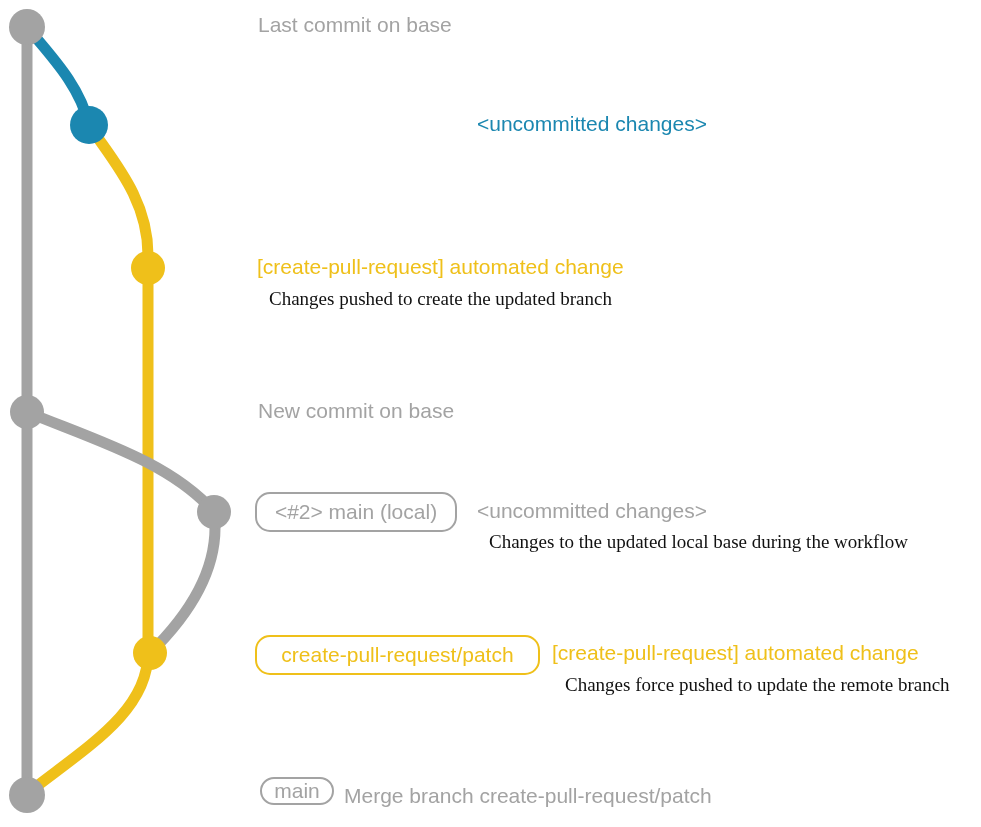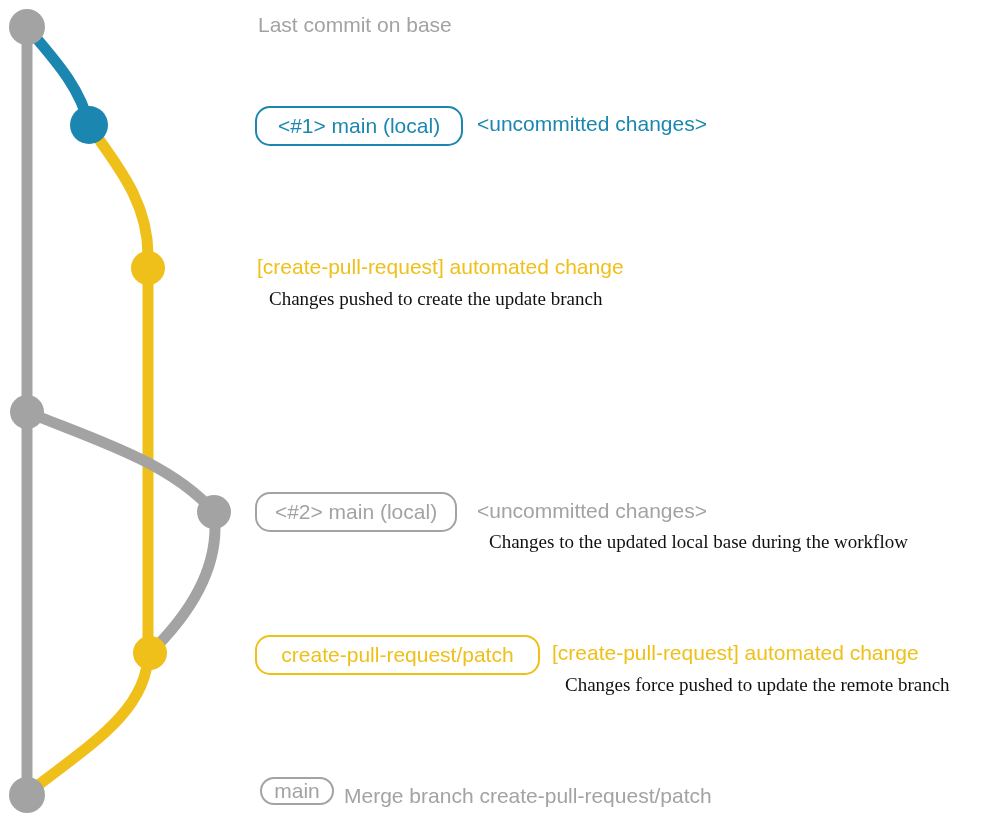--- a/index.html
+++ b/index.html
@@ -99,26 +99,26 @@
     <circle cx="89" cy="125" r="19" fill="#1b87b0"></circle>
     <circle cx="148" cy="268" r="17" fill="#efc01a"></circle>
     <circle cx="27" cy="412" r="17" fill="#a3a3a3"></circle>
     <circle cx="214" cy="512" r="17" fill="#a3a3a3"></circle>
     <circle cx="150" cy="653" r="17" fill="#efc01a"></circle>
     <circle cx="27" cy="795" r="18" fill="#a3a3a3"></circle>
   </svg>
 
   <div id="row1-label" class="abs gray-label">Last commit on base</div>
 
-  <div id="row2-badge" class="abs pill blue">&lt;#1&gt; main (local)</div>
   <div id="row2-title" class="abs blue-label">&lt;uncommitted changes&gt;</div>
 
   <div id="row3-title" class="abs yellow-label">[create-pull-request] automated change</div>
-  <div id="row3-desc" class="abs desc">Changes pushed to create the update branch</div>
+  <div id="row3-desc" class="abs desc">Changes pushed to create the updated branch</div>
 
+  <div id="row4-label" class="abs gray-label">New commit on base</div>
 
   <div id="row5-badge" class="abs pill gray">&lt;#2&gt; main (local)</div>
   <div id="row5-title" class="abs gray-label">&lt;uncommitted changes&gt;</div>
   <div id="row5-desc" class="abs desc">Changes to the updated local base during the workflow</div>
 
   <div id="row6-badge" class="abs pill yellow">create-pull-request/patch</div>
   <div id="row6-title" class="abs yellow-label">[create-pull-request] automated change</div>
   <div id="row6-desc" class="abs desc">Changes force pushed to update the remote branch</div>
 
   <div id="row7-badge" class="abs pill gray">main</div>

